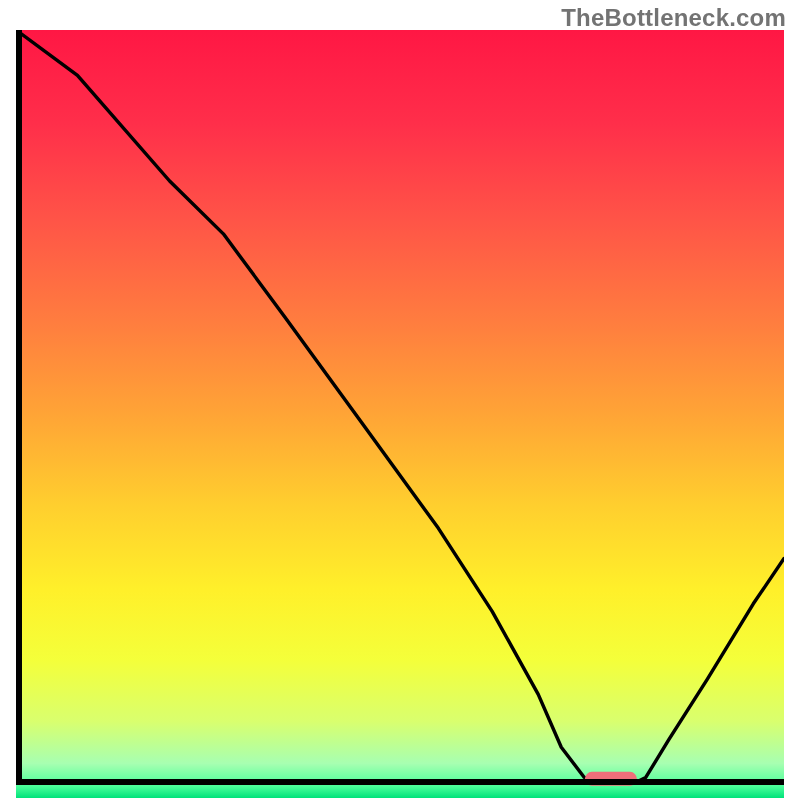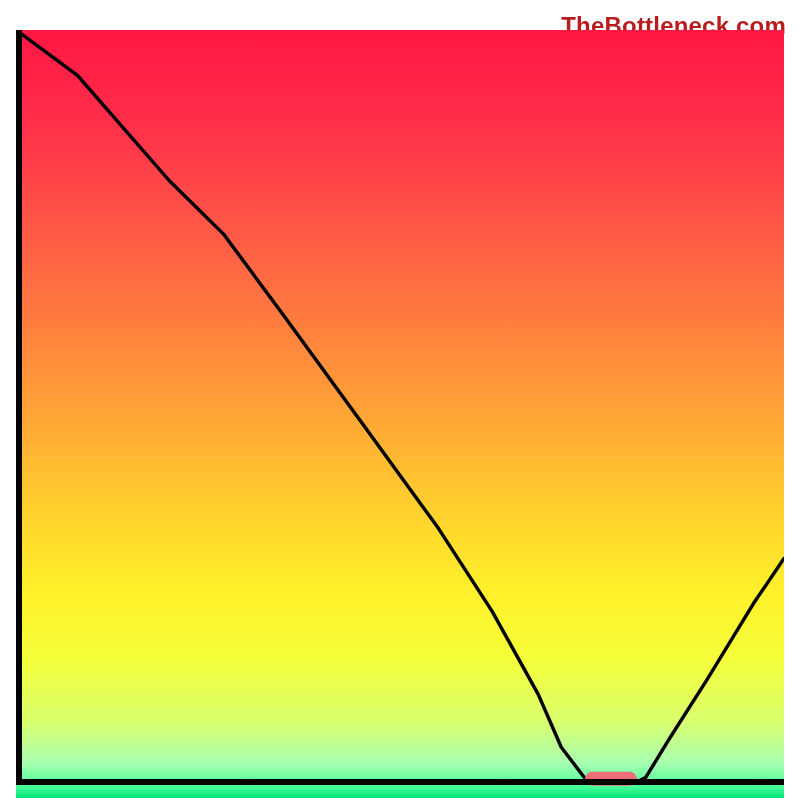--- a/index.html
+++ b/index.html
@@ -28,26 +28,26 @@
     inset: 0;
   }
   .line-svg {
     position: absolute;
     inset: 0;
     width: 100%;
     height: 100%;
   }
   .watermark {
     position: absolute;
-    top: 12px;
+    top: 4px;
     right: 14px;
     font-family: Arial, Helvetica, sans-serif;
     font-size: 24px;
     font-weight: 600;
-    color: #b91c1c;
+    color: #737373;
     letter-spacing: 0.2px;
   }
   .axis-frame {
     position: absolute;
     inset: 0;
     border-left: 6px solid #000;
     border-bottom: 6px solid #000;
     box-sizing: border-box;
     pointer-events: none;
   }

